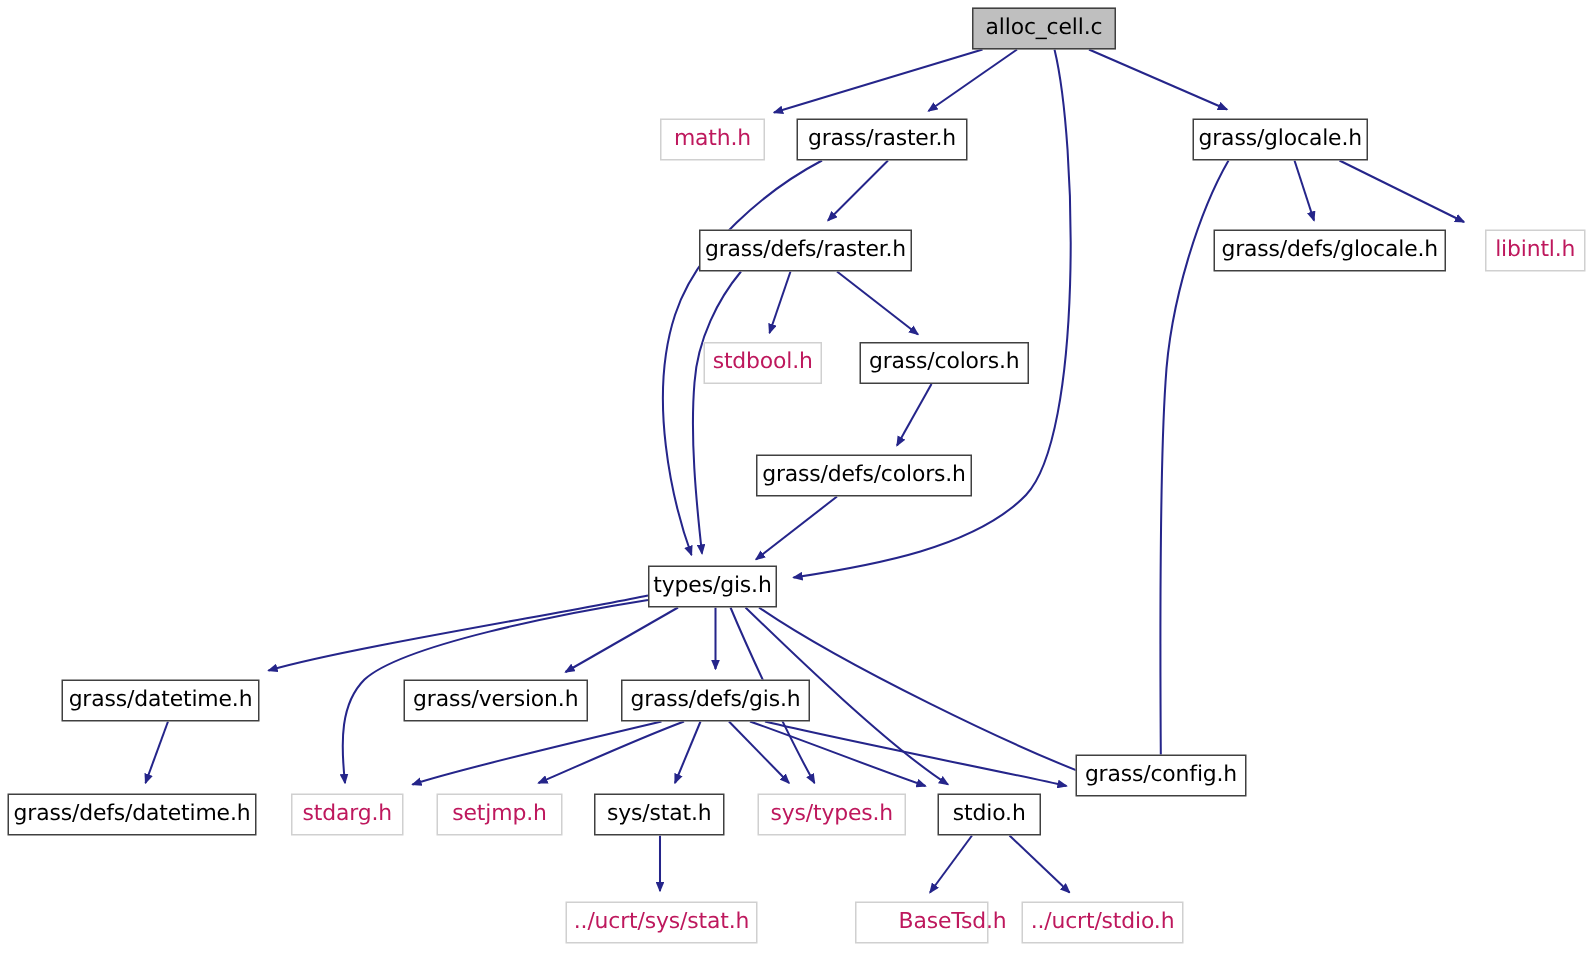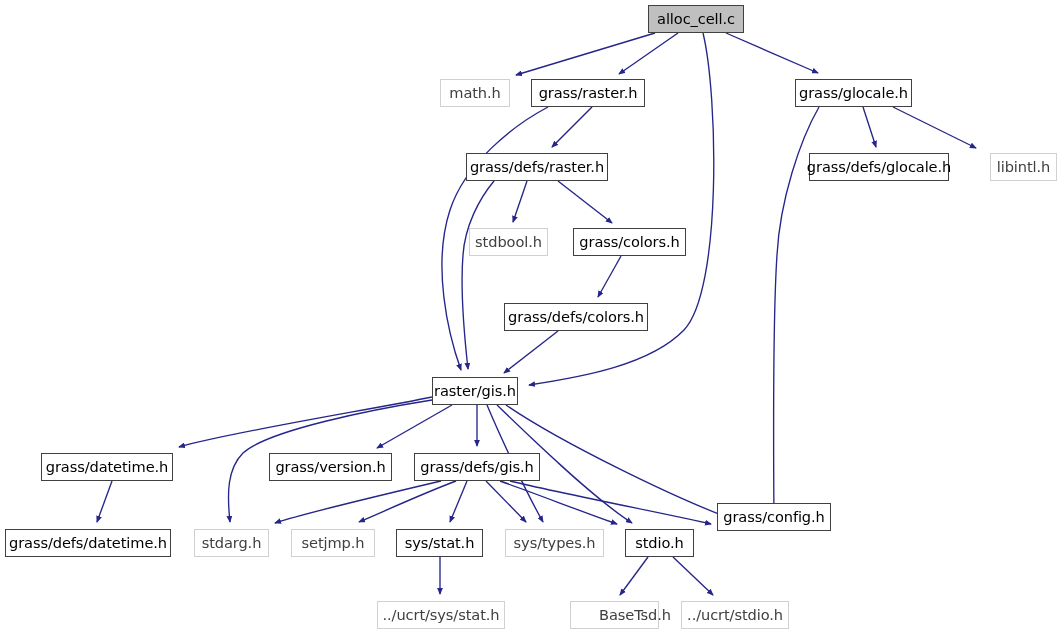--- a/index.html
+++ b/index.html
@@ -38,21 +38,21 @@
     color: #000000;
     white-space: nowrap;
     letter-spacing: -0.1px;
     z-index: 2;
   }
   .node.internal {
     border: 1.6px solid #404040;
   }
   .node.external {
     border: 1px solid #d0d0d0;
-    color: #404040;
+    color: #be185d;
   }
   .node.root {
     background: #bfbfbf;
     border: 1.6px solid #404040;
   }
   .node-label {
     display: block;
     transform: translateY(-0.5px);
   }
 </style>
@@ -109,37 +109,37 @@
       </div>
       <div class="node internal" style="left: 531px; top: 79px; width: 114px; height: 28px;">
         <span class="node-label">grass/raster.h</span>
       </div>
       <div class="node internal" style="left: 795px; top: 79px; width: 117px; height: 28px;">
         <span class="node-label">grass/glocale.h</span>
       </div>
       <div class="node internal" style="left: 466px; top: 153px; width: 142px; height: 28px;">
         <span class="node-label">grass/defs/raster.h</span>
       </div>
-      <div class="node internal" style="left: 809px; top: 153px; width: 140px; height: 28px;">
+      <div class="node internal" style="left: 809px; top: 153px; width: 155px; height: 28px;">
         <span class="node-label">grass/defs/glocale.h</span>
       </div>
       <div class="node external" style="left: 990px; top: 153px; width: 67px; height: 28px;">
         <span class="node-label">libintl.h</span>
       </div>
       <div class="node external" style="left: 469px; top: 228px; width: 79px; height: 28px;">
         <span class="node-label">stdbool.h</span>
       </div>
       <div class="node internal" style="left: 573px; top: 228px; width: 113px; height: 28px;">
         <span class="node-label">grass/colors.h</span>
       </div>
       <div class="node internal" style="left: 504px; top: 303px; width: 144px; height: 28px;">
         <span class="node-label">grass/defs/colors.h</span>
       </div>
       <div class="node internal" style="left: 432px; top: 377px; width: 86px; height: 28px;">
-        <span class="node-label">raster/gis.h</span>
+        <span class="node-label">types/gis.h</span>
       </div>
       <div class="node internal" style="left: 41px; top: 453px; width: 132px; height: 28px;">
         <span class="node-label">grass/datetime.h</span>
       </div>
       <div class="node internal" style="left: 269px; top: 453px; width: 123px; height: 28px;">
         <span class="node-label">grass/version.h</span>
       </div>
       <div class="node internal" style="left: 414px; top: 453px; width: 126px; height: 28px;">
         <span class="node-label">grass/defs/gis.h</span>
       </div>

